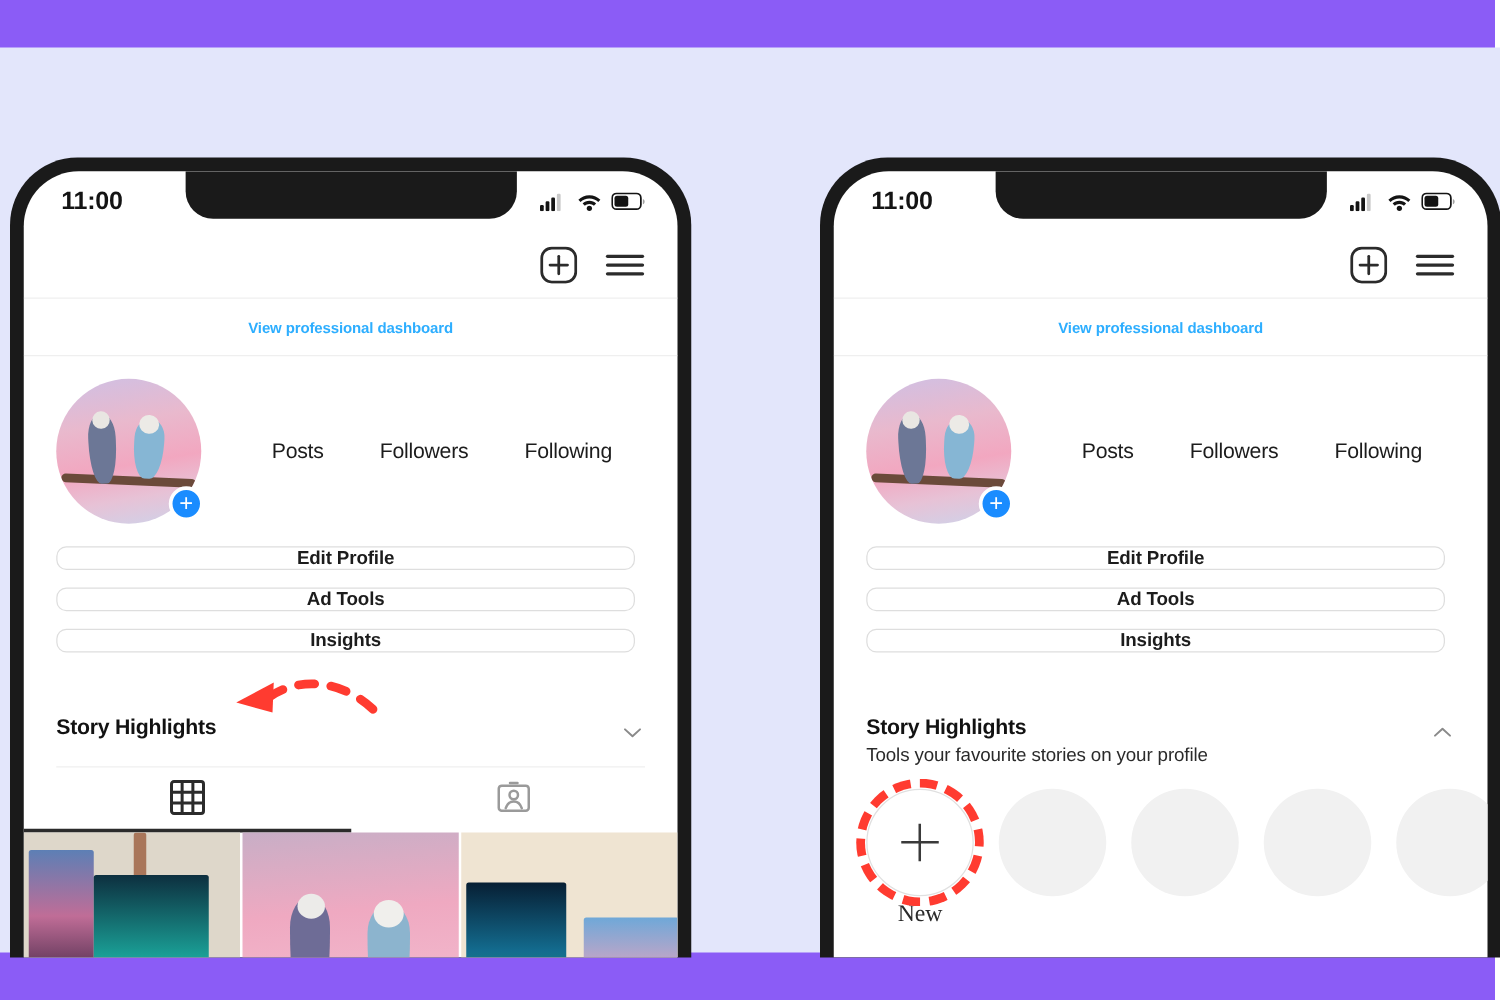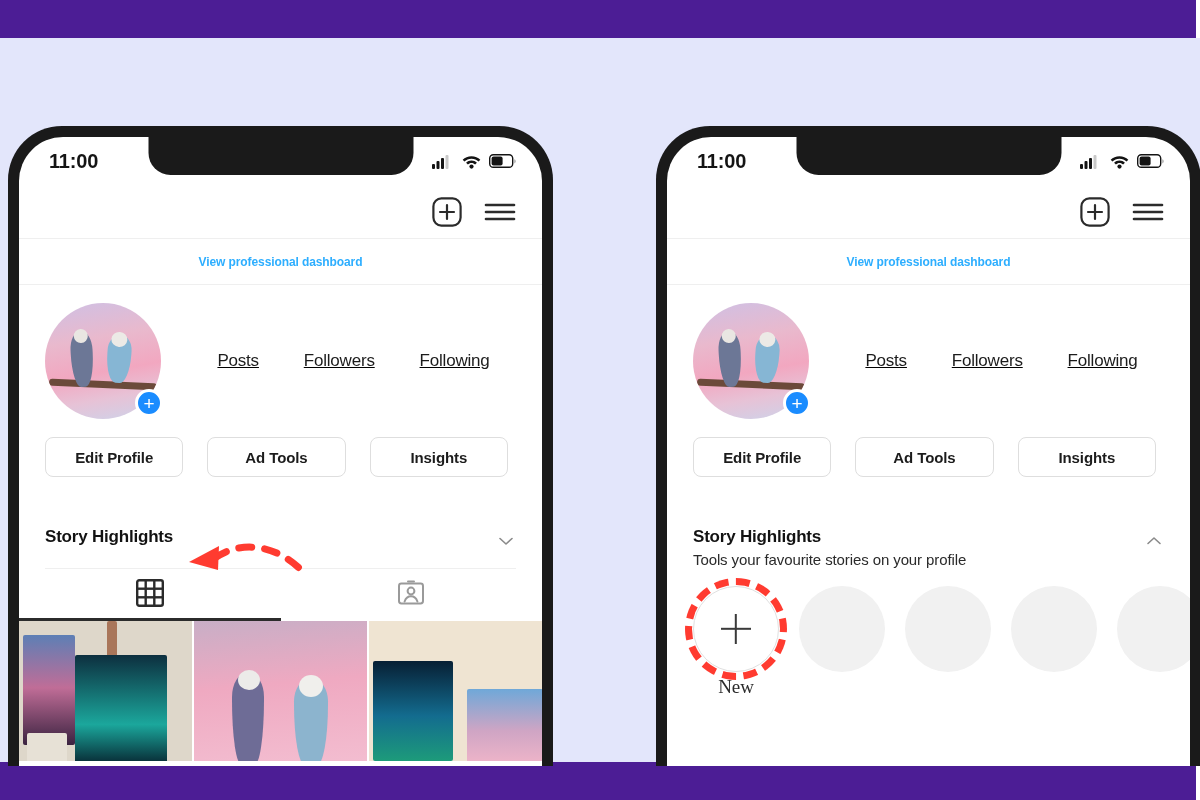--- a/index.html
+++ b/index.html
@@ -10,21 +10,21 @@
     height: 800px;
     overflow: hidden;
     background: #ffffff;
     font-family: "Liberation Sans", sans-serif;
   }
 
   #canvas {
     position: relative;
     width: 1196px;
     height: 800px;
-    background: #4c1d95;
+    background: #8b5cf6;
   }
 
   
   .bg-band {
     position: absolute;
     left: 0;
     top: 38px;
     width: 1200px;
     height: 724px;
     background: #e3e6fb;
@@ -172,33 +172,33 @@
     display: flex; align-items: center; justify-content: center;
     color: #ffffff; font-size: 19px; line-height: 1; font-weight: 300;
   }
   .stats {
     display: flex;
     flex: 1 1 auto;
     justify-content: space-around;
     align-items: center;
     padding-left: 34px;
     padding-right: 4px;
-    text-decoration: underline;
   }
   .stat-label {
     font-size: 17px;
     color: #1c1c1c;
     letter-spacing: -0.2px;
   }
 
   
   .action-row {
     display: flex;
-    gap: 24px;
+    gap: 14px;
     padding: 2px 34px 0 26px;
+    flex-direction: column;
   }
   .action-btn {
     flex: 1 1 0;
     height: 40px;
     border: 1px solid #dedede;
     border-radius: 8px;
     background: #ffffff;
     display: flex;
     align-items: center;
     justify-content: center;

